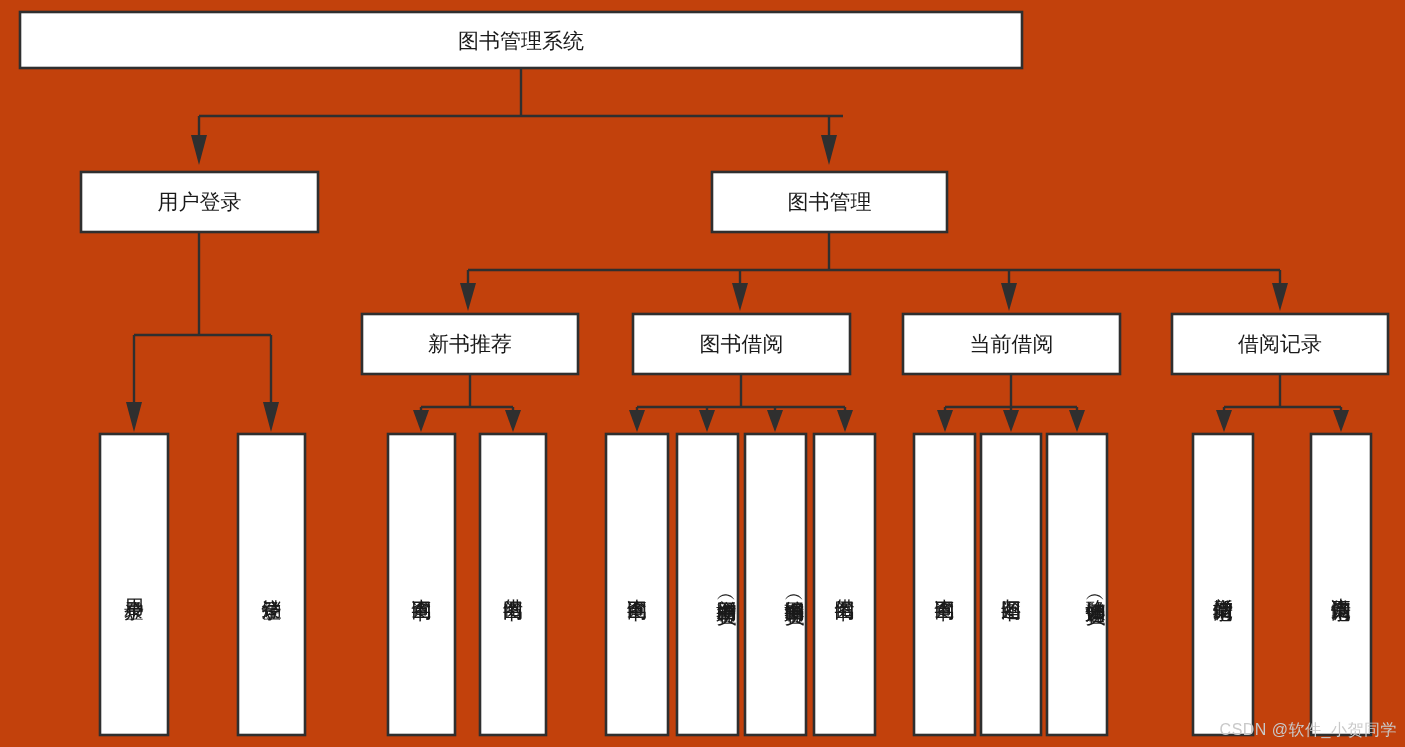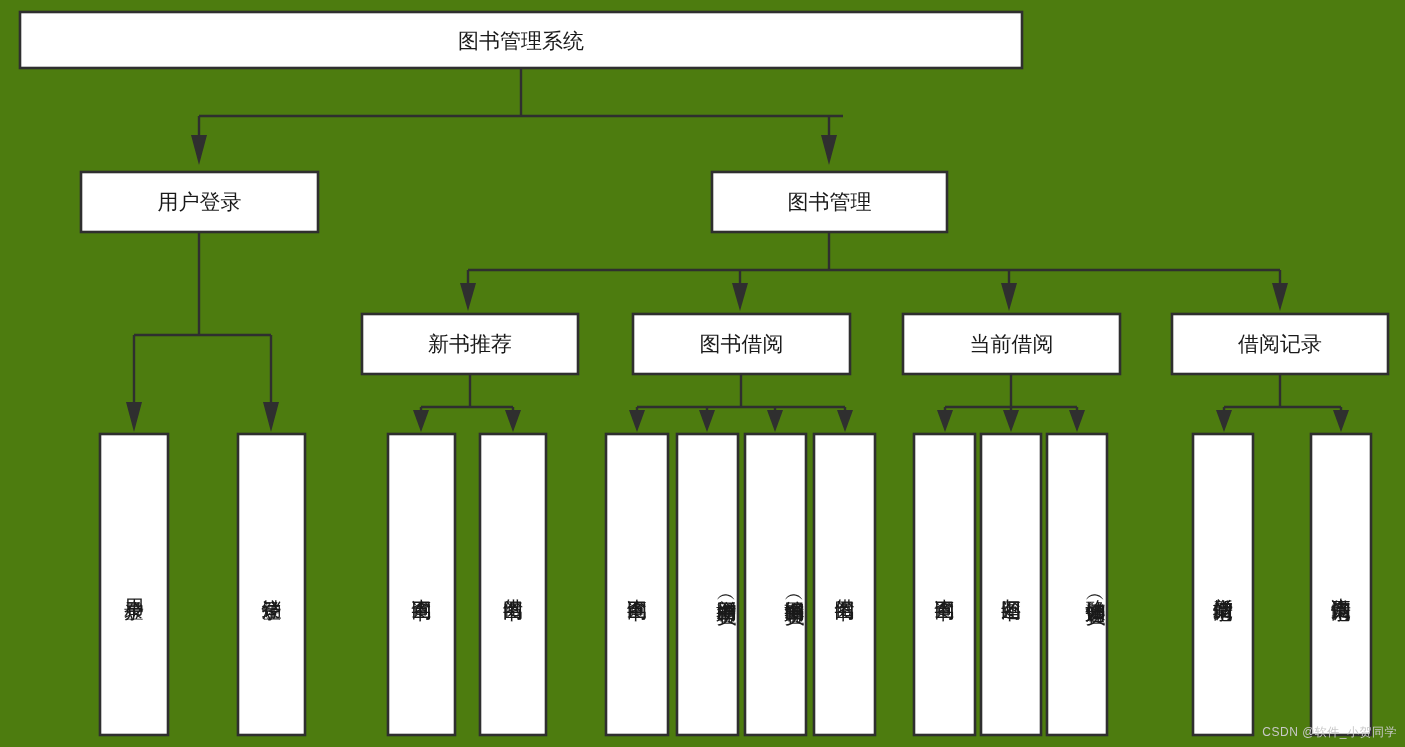--- a/index.html
+++ b/index.html
@@ -11,21 +11,21 @@
     width: 1405px;
     height: 747px;
     font-family: "Liberation Sans", "DejaVu Sans", sans-serif;
     overflow: hidden;
     position: relative;
   }
   #diagram-root {
     position: relative;
     width: 1405px;
     height: 747px;
-    background: #4d7c0f;
+    background: #c2410c;
   }
   svg#flow {
     position: absolute;
     left: 0;
     top: 0;
     width: 1405px;
     height: 747px;
   }
   .node-box {
     fill: #ffffff;
@@ -65,21 +65,21 @@
     pointer-events: none;
   }
   .leaf-label.centered {
     align-items: center;
   }
   .watermark {
     position: absolute;
     right: 8px;
     bottom: 6px;
     font-family: "Liberation Sans", "DejaVu Sans", sans-serif;
-    font-size: 12px;
+    font-size: 16px;
     color: #c9c9c9;
     letter-spacing: 0.5px;
     white-space: nowrap;
   }
 </style>
 </head>
 <body>
 
 <div id="diagram-root">
 

